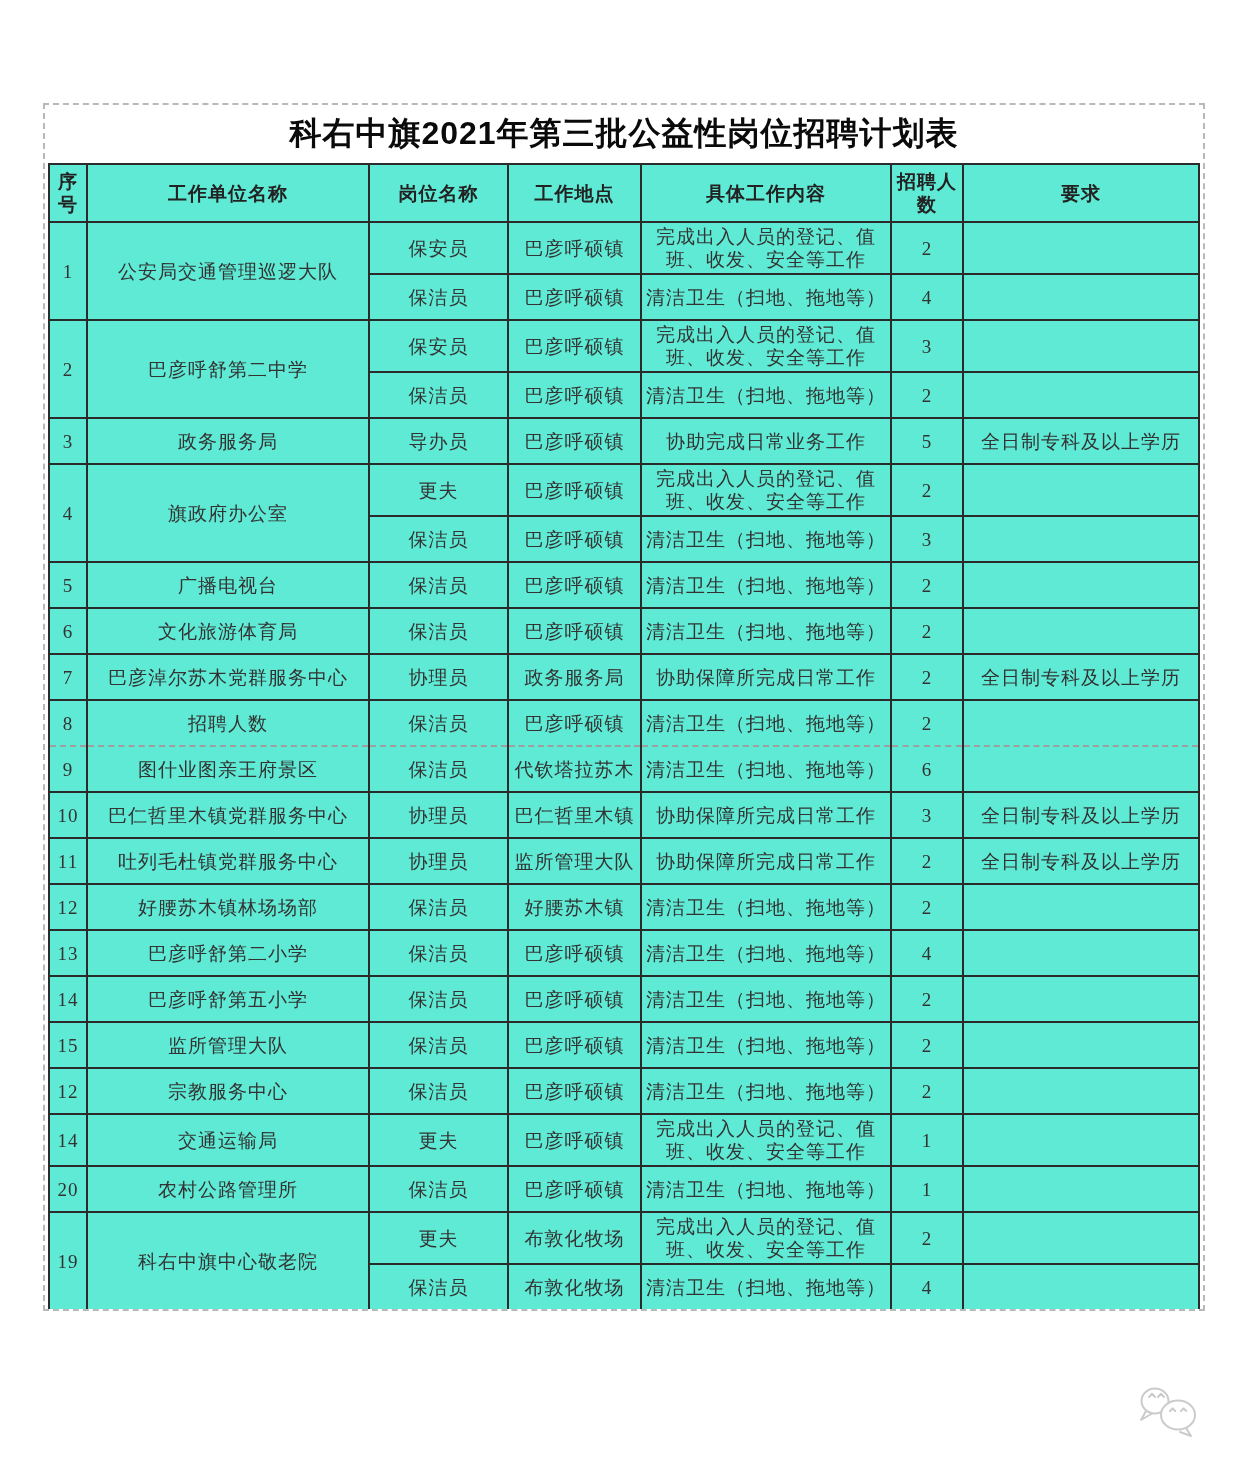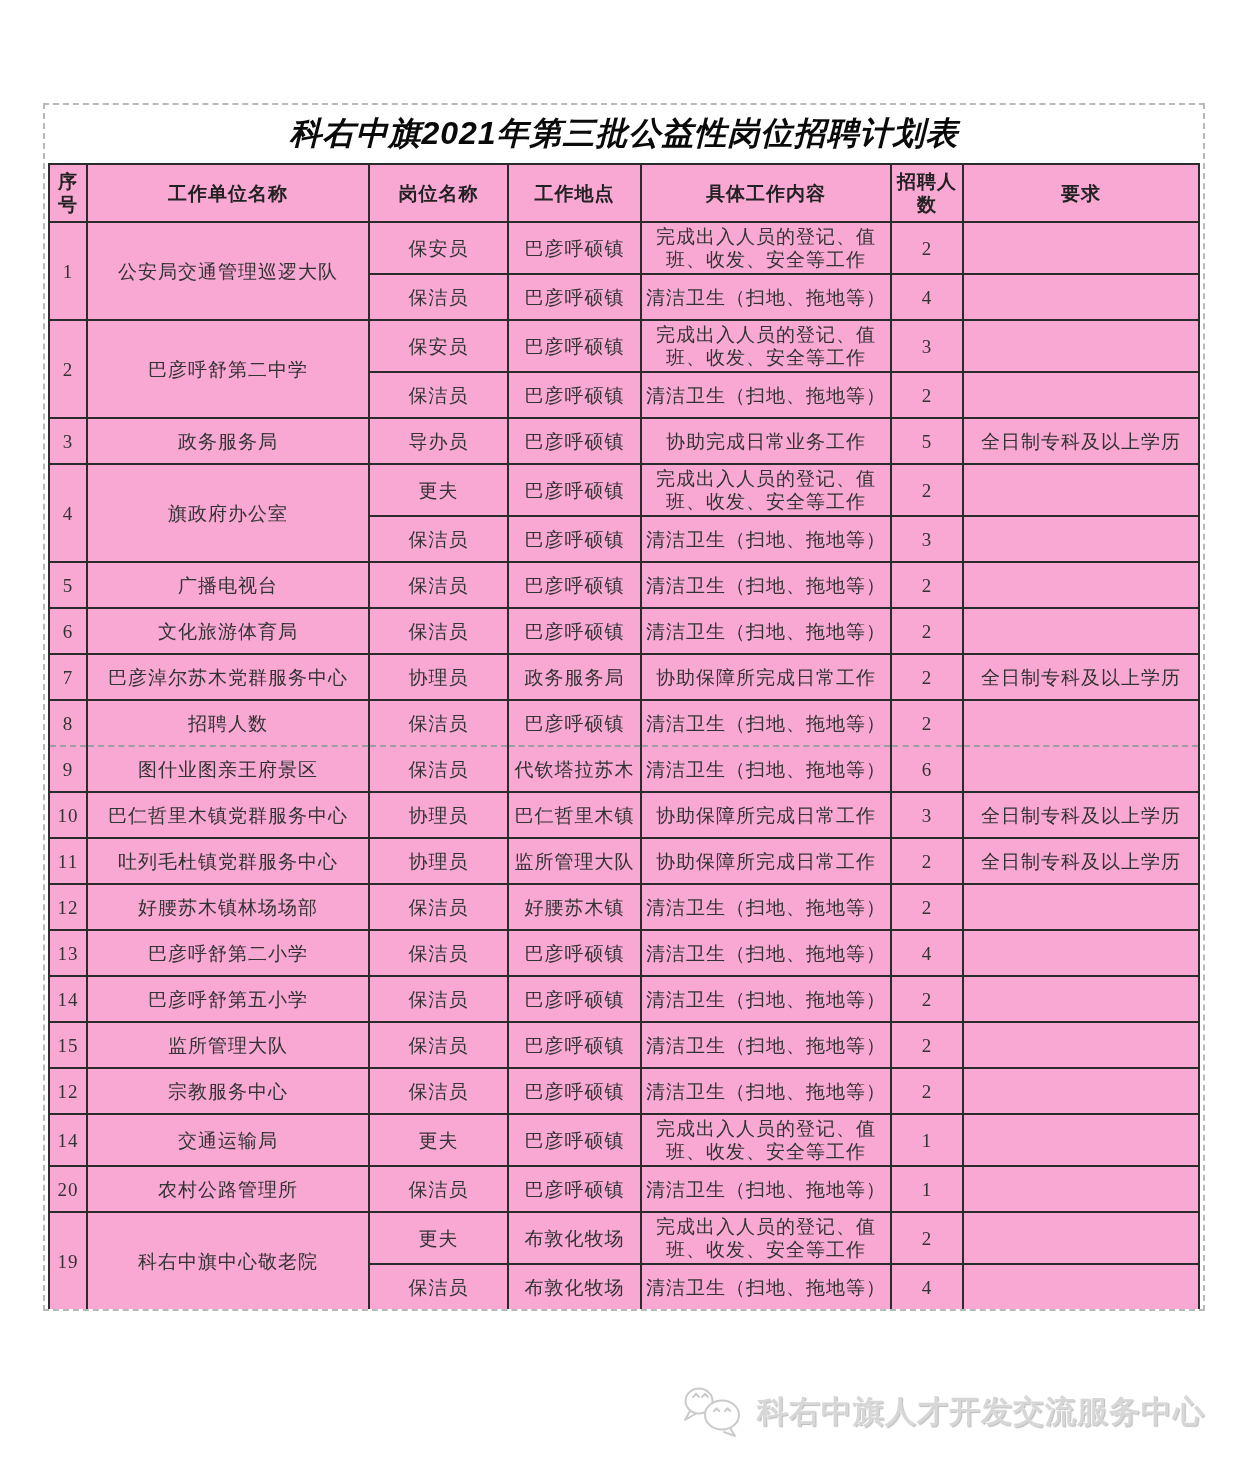--- a/index.html
+++ b/index.html
@@ -9,25 +9,25 @@
     font-family:"Liberation Serif","DejaVu Serif",serif;
   }
   .sheet {
     position:absolute; left:43px; top:103px; width:1162px;
     border:2px dashed #b9b9b9; box-sizing:border-box;
     padding:0 3px; background:#ffffff;
   }
   .doc-title {
     height:58px; display:flex; align-items:center; justify-content:center;
     font-family:"Liberation Sans","DejaVu Sans",sans-serif;
-    font-weight:700; font-size:32px; color:#0a0a0a; letter-spacing:1px;font-style:italic;
+    font-weight:700; font-size:32px; color:#0a0a0a; letter-spacing:1px;
   }
   table.recruit {
     width:100%; border-collapse:collapse; table-layout:fixed;
-    background:#f9a8d4;
+    background:#5eead4;
     padding-left:8px;
   }
   col.c1{width:38px;} col.c2{width:282px;} col.c3{width:139px;}
   col.c4{width:133px;} col.c5{width:250px;} col.c6{width:72px;}
   th, td {
     border:2px solid #2b2b2b;
     text-align:center; vertical-align:middle;
     font-size:19px; line-height:23px; color:#333333;
     letter-spacing:1px; padding:2px 4px;
     word-break:break-all;
@@ -284,14 +284,13 @@
   <svg class="wm-icon" width="68" height="56" viewBox="0 0 68 56" fill="none" stroke="#cbcbcb" stroke-width="2" stroke-linecap="round" stroke-linejoin="round">
     <ellipse cx="18" cy="17" rx="13.5" ry="12.5"></ellipse>
     <path d="M9 27 L4 36 L15 29.5"></path>
     <path d="M12 13 l3 -3.2 3 3.2"></path>
     <path d="M21 13 l3 -3.2 3 3.2"></path>
     <ellipse cx="41" cy="31" rx="17" ry="14.5" fill="#ffffff"></ellipse>
     <path d="M49 44 l5 8 -11 -4"></path>
     <path d="M33 27 l2.6 -2.6 2.6 2.6"></path>
     <path d="M44 27 l2.6 -2.6 2.6 2.6"></path>
   </svg>
-  <span class="watermark-text">科右中旗人才开发交流服务中心</span>
 </div>
 
 </body></html>

